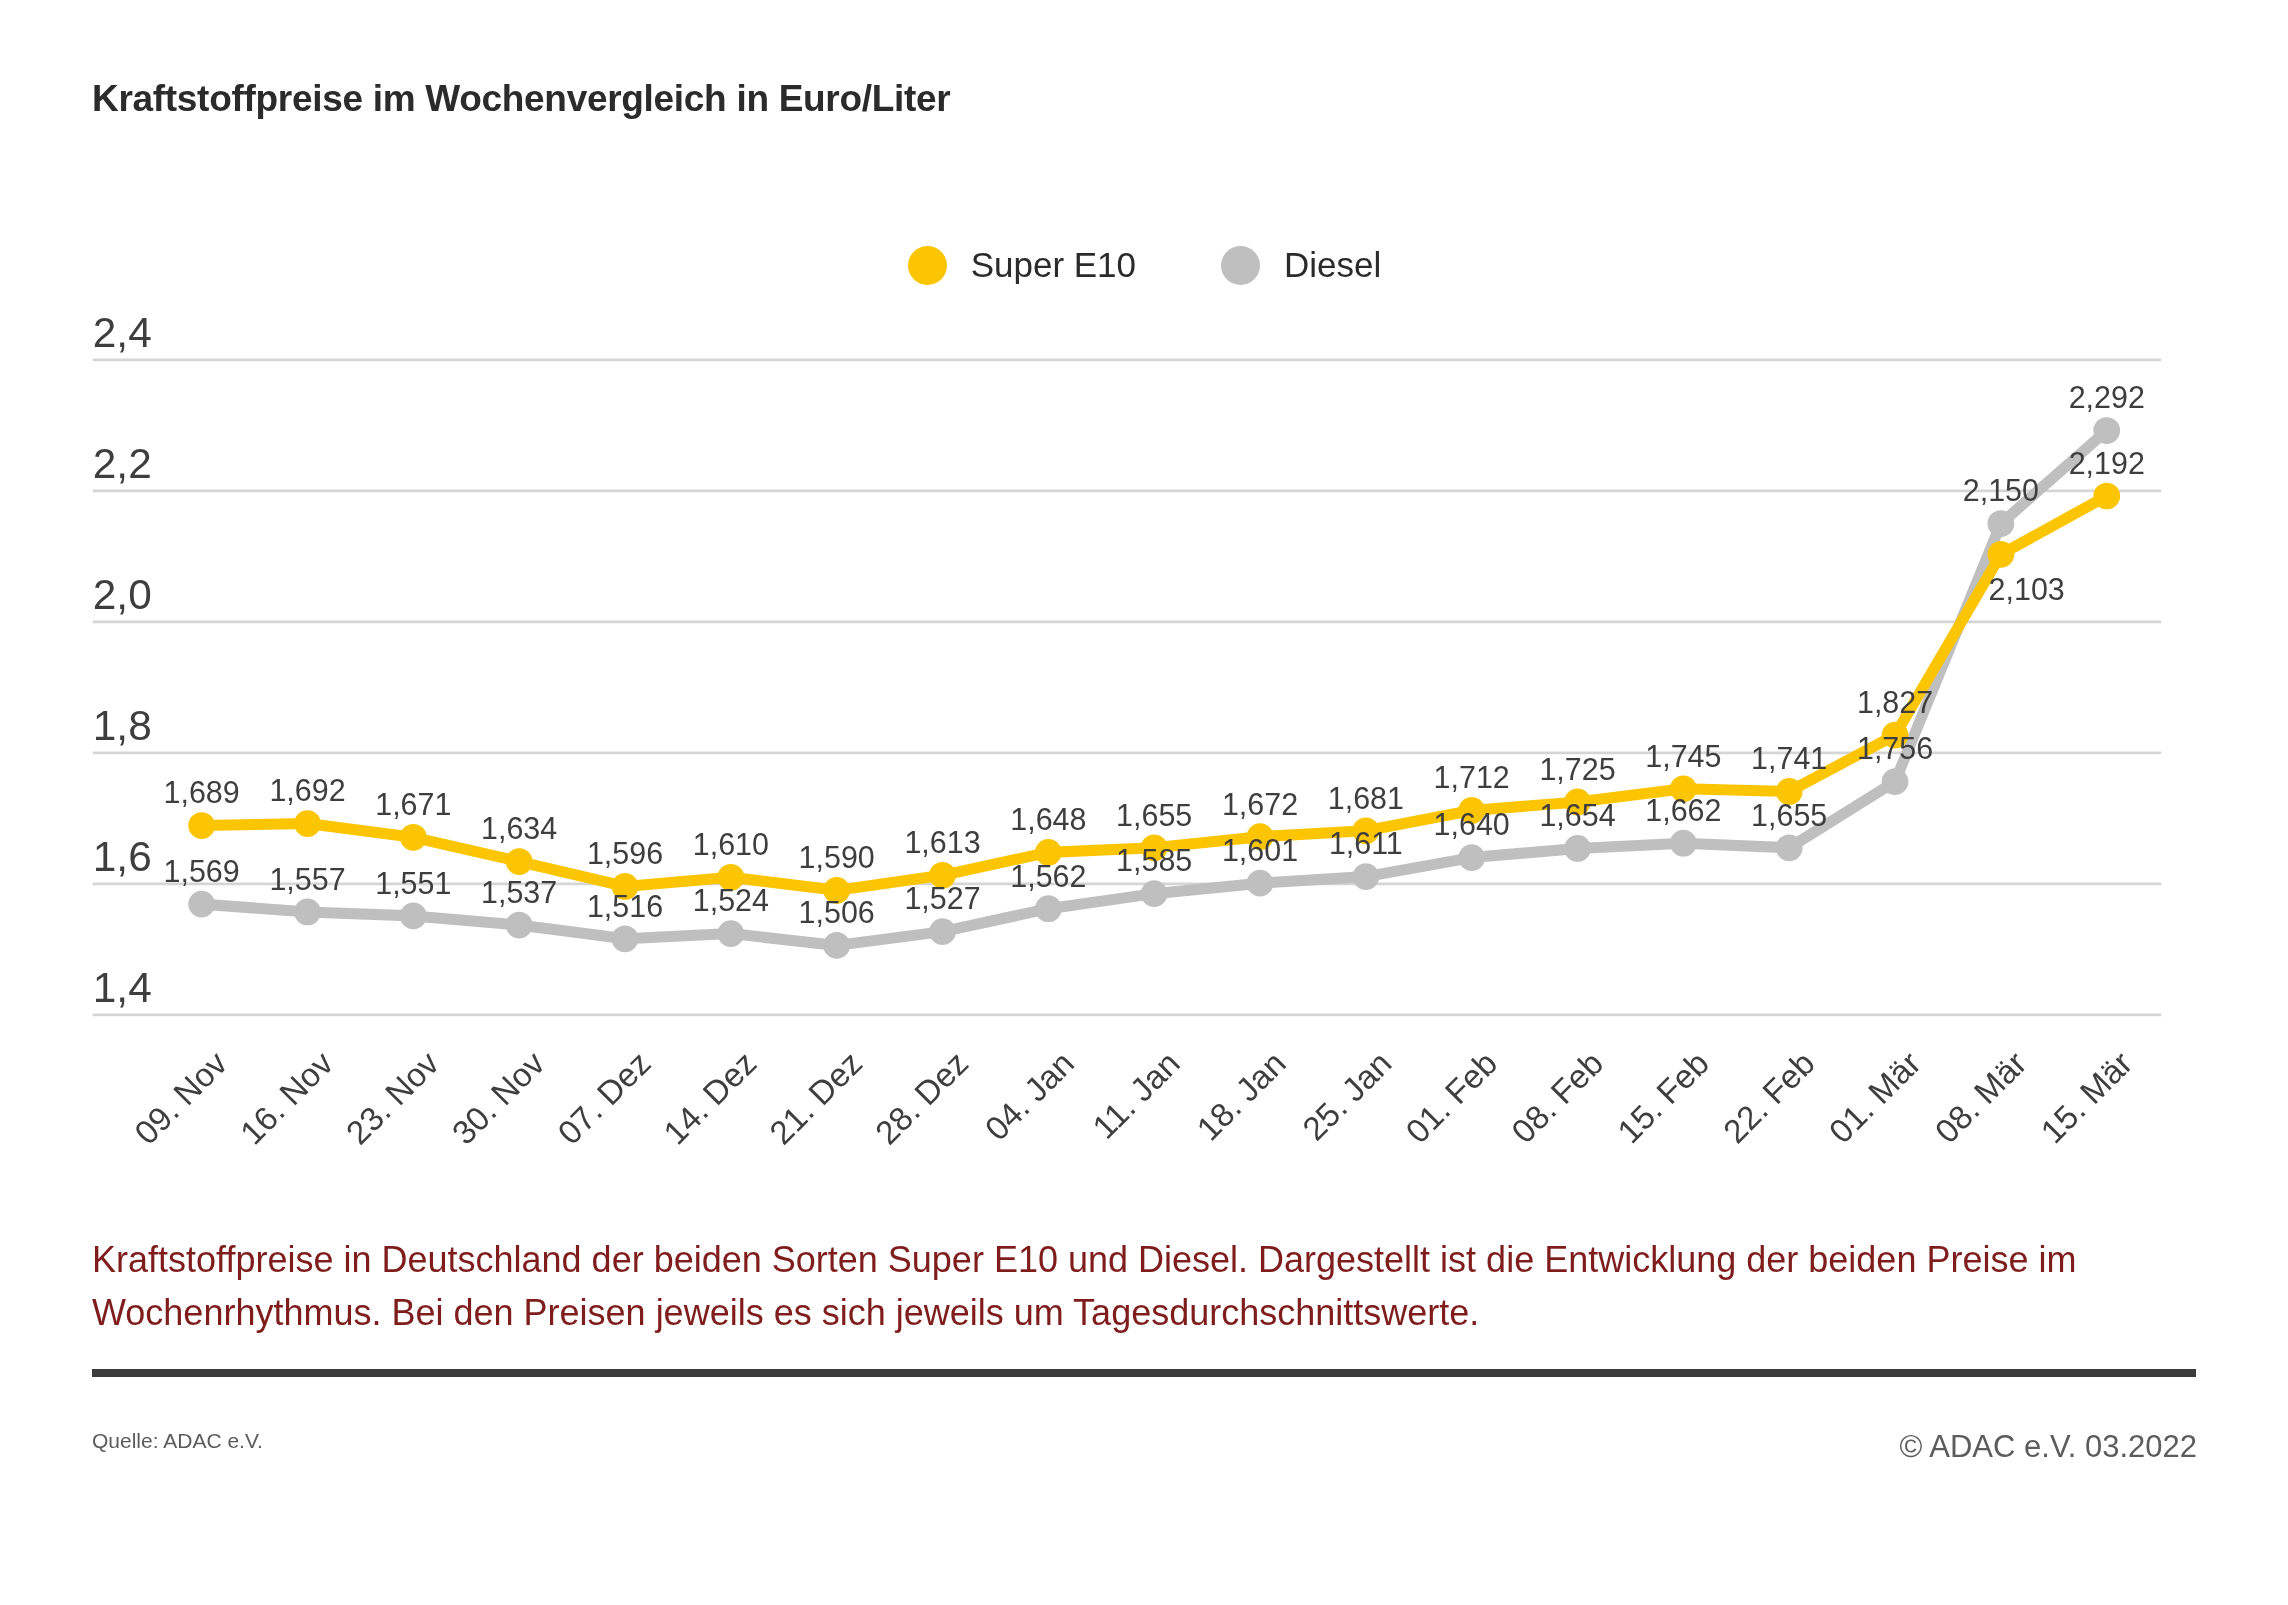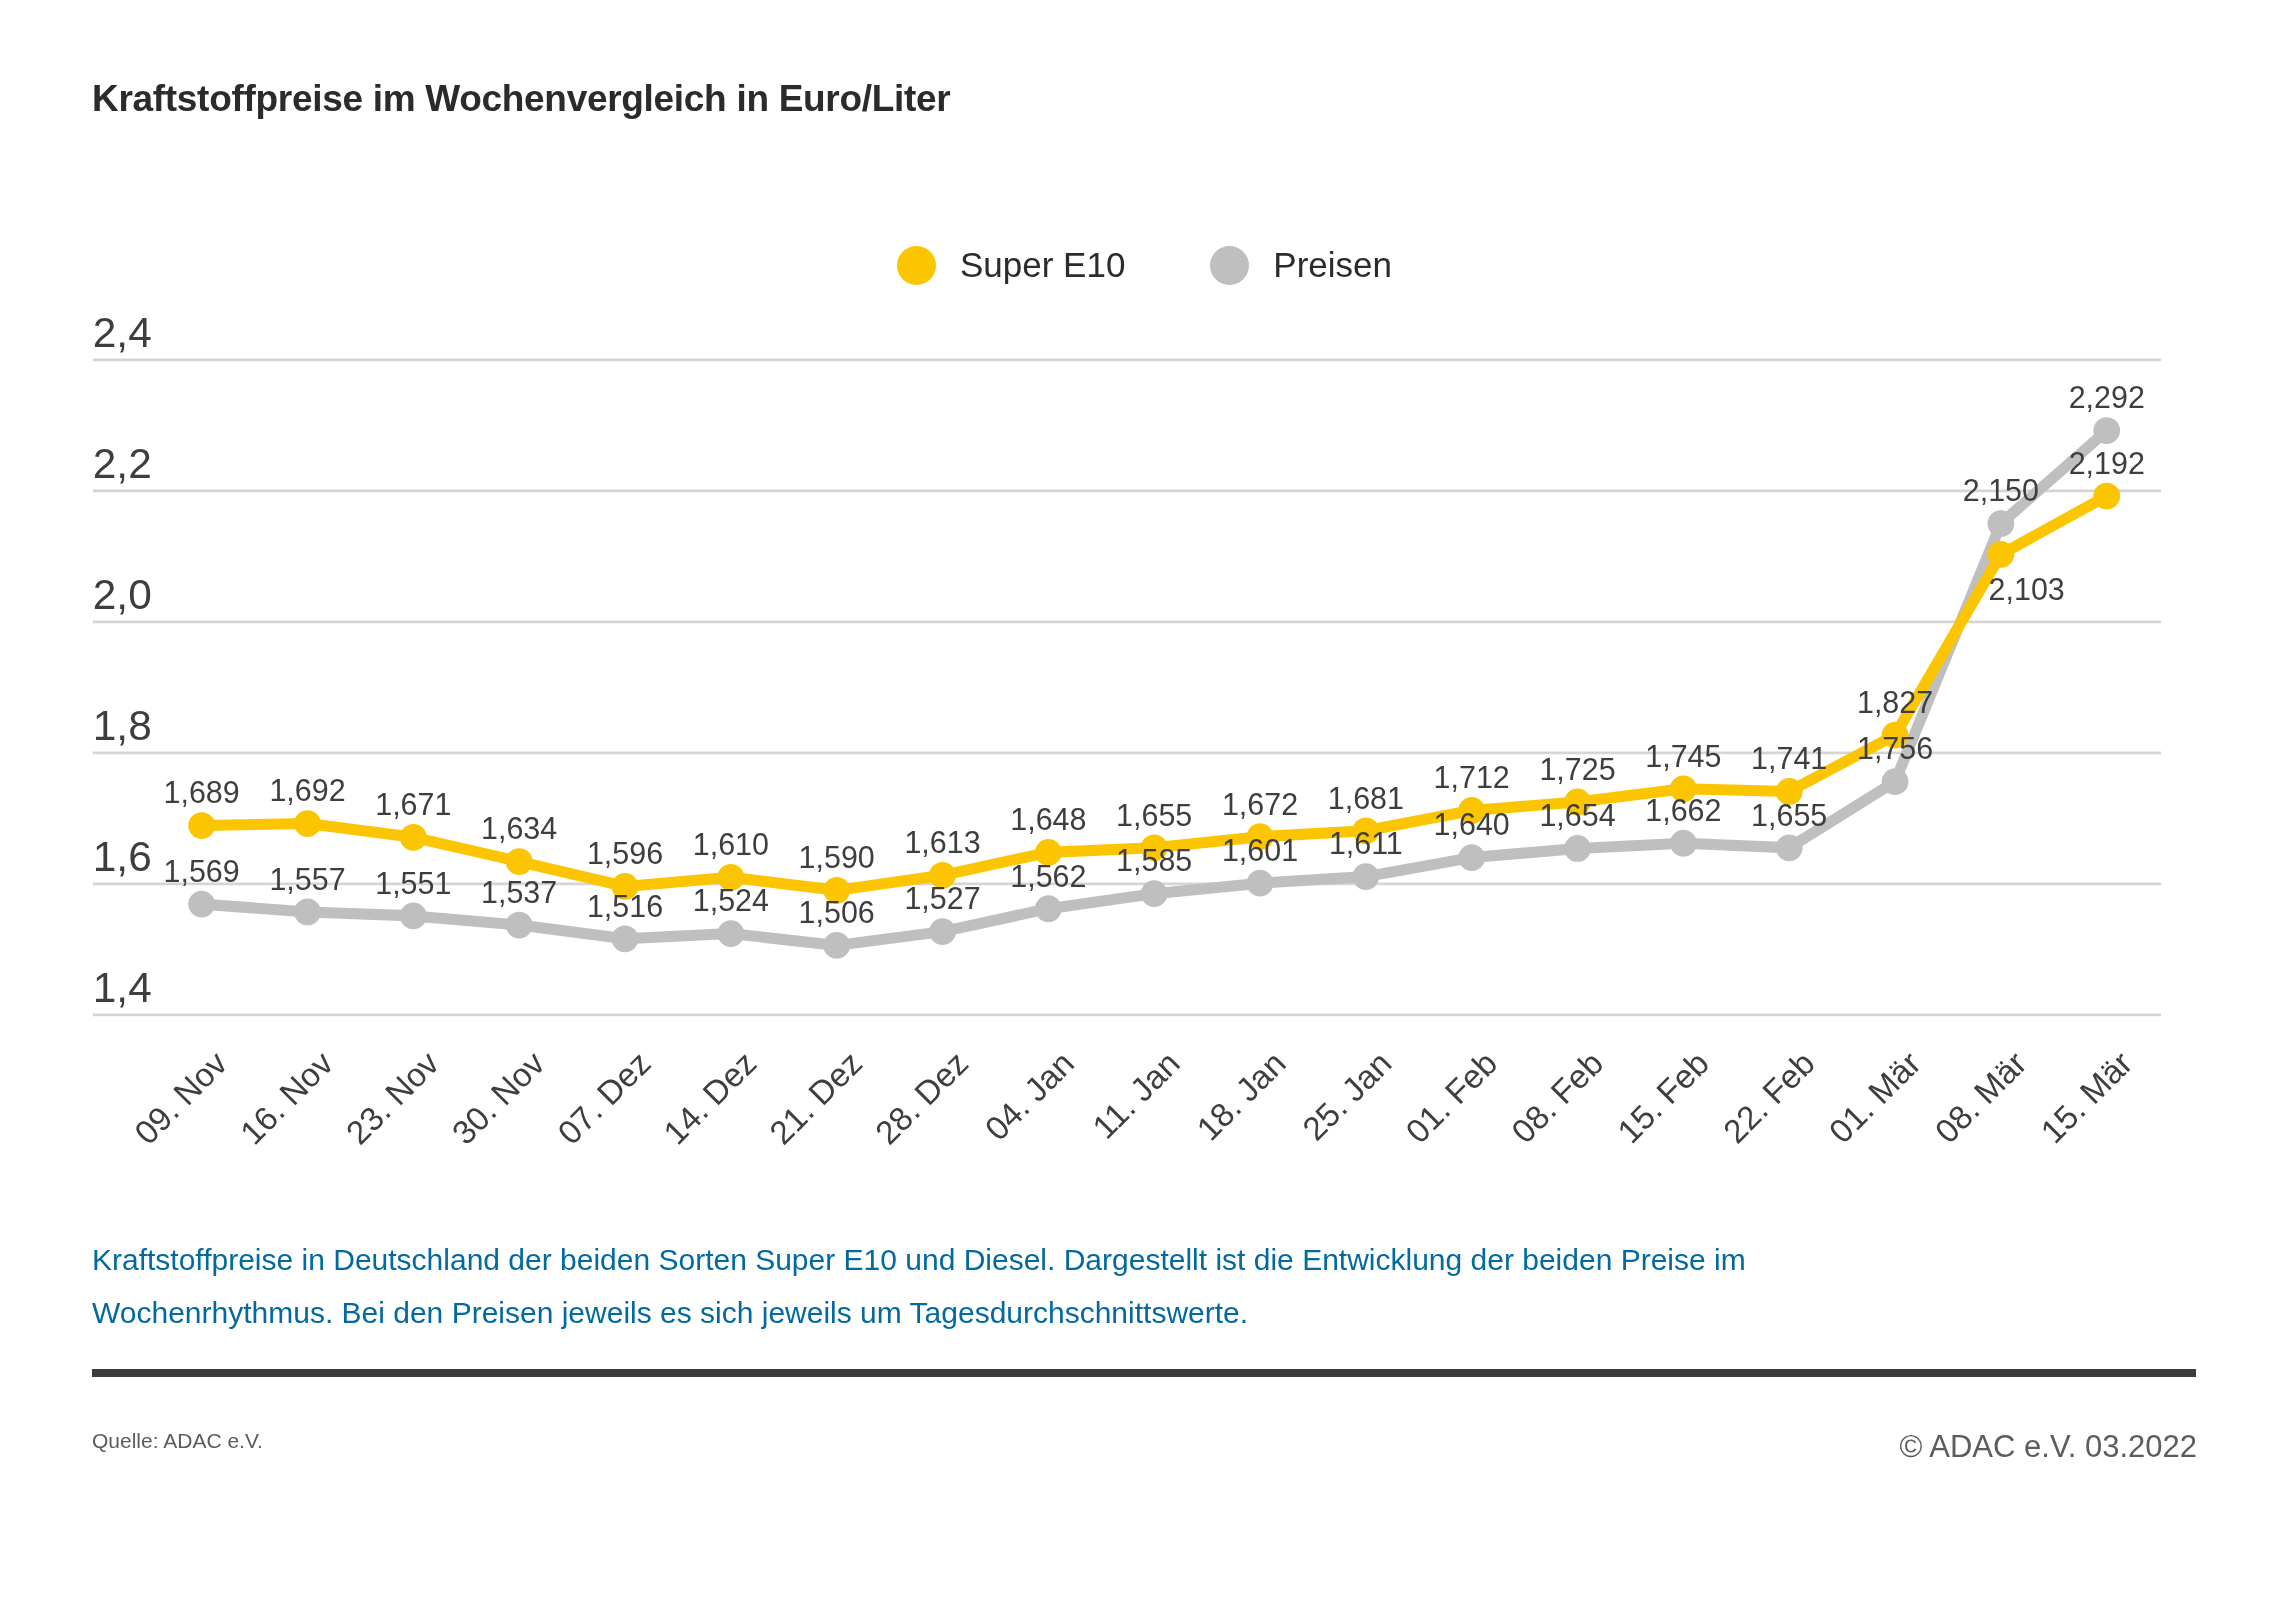--- a/index.html
+++ b/index.html
@@ -13,21 +13,21 @@
   }
   .legend {
     position:absolute; left:0; top:245px; width:2289px;
     display:flex; justify-content:center; align-items:flex-start; gap:85px;
   }
   .legend-item { display:flex; align-items:center; gap:24px; font-size:35px; color:#2b2b2b; }
   .legend-dot { width:39px; height:39px; border-radius:50%; flex:0 0 auto; }
   .chart-svg { position:absolute; left:0; top:0; width:2289px; height:1227px; }
   .caption {
     position:absolute; left:92px; top:1233px; width:2012px;
-    font-size:30px; line-height:53px; color:#0369a1;
+    font-size:36px; line-height:53px; color:#7f1d1d;
   }
   .divider {
     position:absolute; left:92px; top:1369px; width:2104px; height:8.3px;
     background:#3c3c3c;
   }
   .footer-source {
     position:absolute; left:92px; top:1429px; font-size:21px; color:#5c5c5c;
   }
   .footer-copyright {
     position:absolute; right:92px; top:1429px; font-size:31px; color:#5c5c5c; text-align:center;
@@ -40,21 +40,21 @@
 
   <div class="chart-title">Kraftstoffpreise im Wochenvergleich in Euro/Liter</div>
 
   <div class="legend">
     <div class="legend-item">
       <span class="legend-dot" id="legend-dot-0" style="background: rgb(251, 197, 2);"></span>
       <span>Super E10</span>
     </div>
     <div class="legend-item">
       <span class="legend-dot" id="legend-dot-1" style="background: rgb(191, 191, 191);"></span>
-      <span>Preisen</span>
+      <span>Diesel</span>
     </div>
   </div>
 
   <svg class="chart-svg" id="chart-svg" viewBox="0 0 2480 1330" xmlns="http://www.w3.org/2000/svg">
       <line x1="100" y1="390" x2="2342" y2="390" stroke="#d5d5d5" stroke-width="3"></line>
       <text x="100" y="376" font-size="46" fill="#3e3e3e" font-family="&quot;Liberation Sans&quot;, sans-serif">2,4</text>
       <line x1="100" y1="531.9999999999998" x2="2342" y2="531.9999999999998" stroke="#d5d5d5" stroke-width="3"></line>
       <text x="100" y="517.9999999999998" font-size="46" fill="#3e3e3e" font-family="&quot;Liberation Sans&quot;, sans-serif">2,2</text>
       <line x1="100" y1="674" x2="2342" y2="674" stroke="#d5d5d5" stroke-width="3"></line>
       <text x="100" y="660" font-size="46" fill="#3e3e3e" font-family="&quot;Liberation Sans&quot;, sans-serif">2,0</text>

